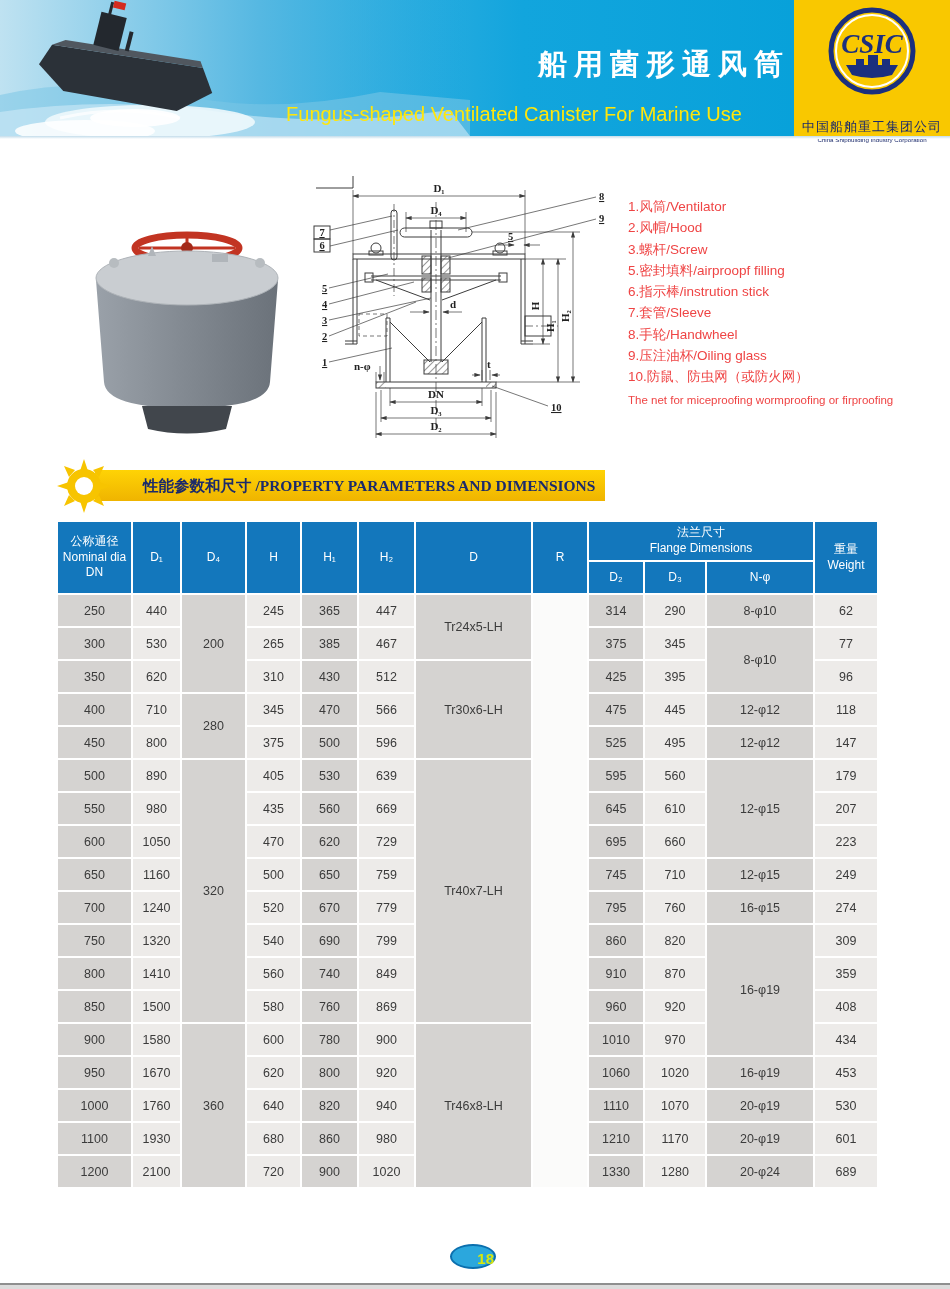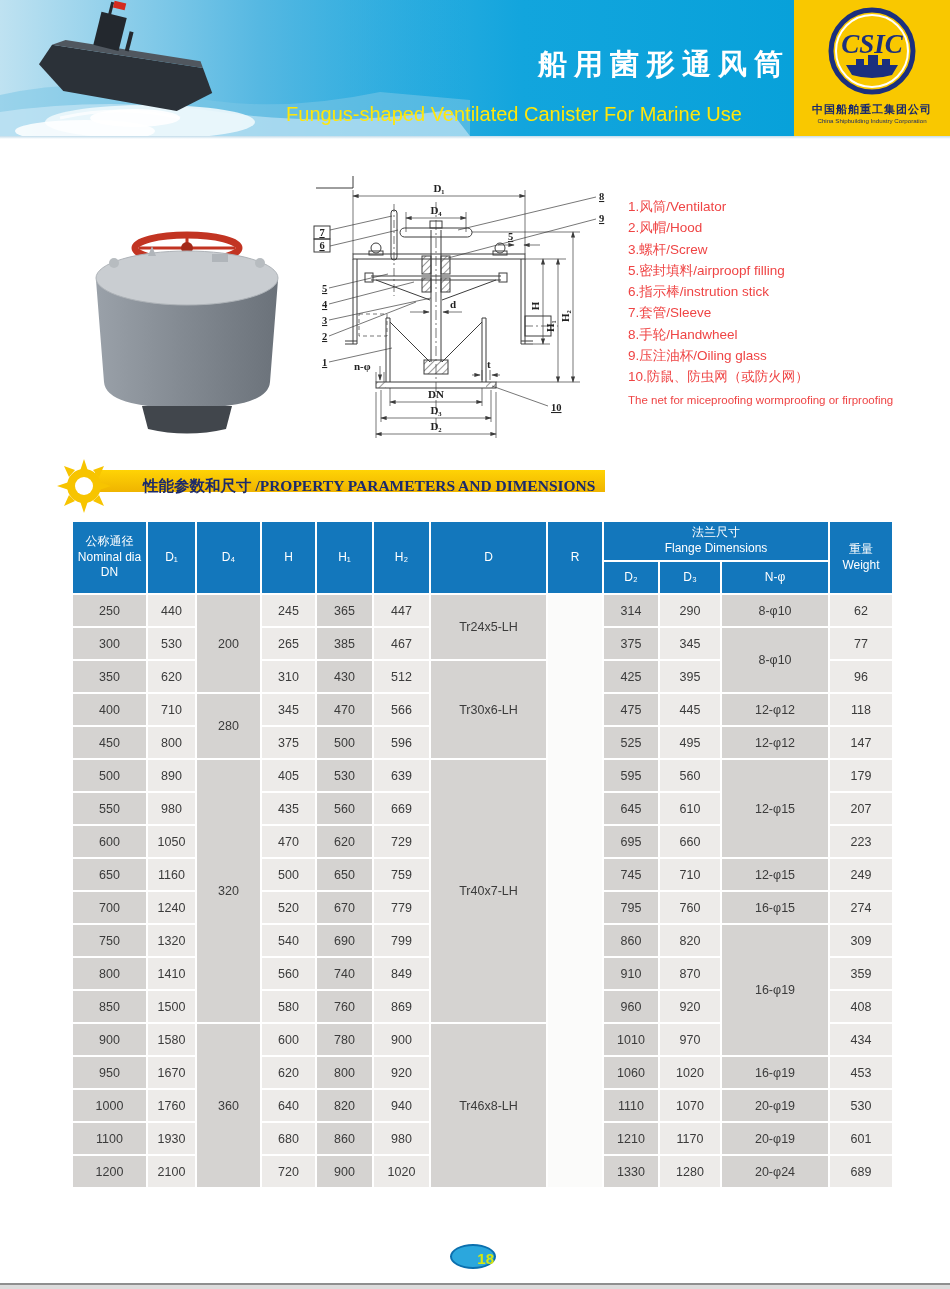--- a/index.html
+++ b/index.html
@@ -9,43 +9,43 @@
   
   .hd{position:absolute;left:0;top:0;width:950px;height:136px;
       background:linear-gradient(90deg,#a8d9ee 0%,#49b5e2 30%,#12a5dd 55%,var(--accent-blue,#029fd8) 100%);}
   .hd-art{position:absolute;left:0;top:0;}
   .hd-title-zh{position:absolute;left:538px;top:45px;width:245px;color:#fff;
       font-size:29px;font-weight:bold;letter-spacing:7px;white-space:nowrap;}
   .hd-title-en{position:absolute;left:248px;top:103px;width:532px;text-align:center;
       color:#ffe60a;font-size:20px;font-weight:normal;white-space:nowrap;}
   .logo-panel{position:absolute;right:0;top:0;width:156px;height:136px;
       background:var(--yellow,#f9c800);text-align:center;}
-  .logo-co-zh{margin-top:1px;color:var(--navy,#1b2a6b);font-size:11px;font-weight:bold;letter-spacing:1px;}
+  .logo-co-zh{margin-top:17px;color:var(--navy,#1b2a6b);font-size:13px;font-weight:normal;letter-spacing:1px;}
   .logo-co-en{color:var(--navy,#1b2a6b);font-size:6.5px;transform:scale(.95);}
   .hd-underline{position:absolute;left:0;top:136px;width:950px;height:3px;
       background:linear-gradient(#c3dcea,#ffffff);}
 
   
   .photo-wrap{position:absolute;left:84px;top:210px;}
   .diagram-wrap{position:absolute;left:296px;top:166px;}
 
   
   .parts{position:absolute;left:628px;top:196px;width:322px;color:#ef4444;}
   .parts .item{font-size:13.5px;line-height:21.3px;white-space:nowrap;}
   .parts .note{font-size:11.5px;line-height:20px;margin-top:2px;white-space:nowrap;}
 
   
-  .section-bar{position:absolute;left:95px;top:470px;width:510px;height:22px;
+  .section-bar{position:absolute;left:95px;top:470px;width:510px;height:31px;
       background:linear-gradient(#ffd305,#efb400);}
   .section-title{font-family:"Liberation Serif",serif;font-weight:bold;font-size:15.5px;
       color:var(--navy,#1b2a6b);line-height:31px;padding-left:48px;white-space:nowrap;}
   .sun{position:absolute;left:55px;top:457px;}
 
   
-  .spec-wrap{position:absolute;left:71px;top:520px;width:823px;}
+  .spec-wrap{position:absolute;left:56px;top:520px;width:823px;}
   table.spec{border-collapse:separate;border-spacing:2px;table-layout:fixed;width:823px;background:#fff;}
   table.spec th{background:var(--table-header,#1377bc);color:#fff;font-weight:normal;
       font-size:12px;line-height:1.3;text-align:center;vertical-align:middle;padding:1px 0;}
   table.spec thead tr:first-child th{height:36px;}
   table.spec thead tr:last-child th{height:29px;}
   table.spec td{font-size:12.5px;color:#3b3b3b;text-align:center;vertical-align:middle;
       height:31px;padding:0;white-space:nowrap;}
   td.g{background:var(--col-gray,#d5d3d1);}
   td.l{background:var(--col-light,#edebe9);}
   td.w{background:var(--col-white,#fbfbfa);}

